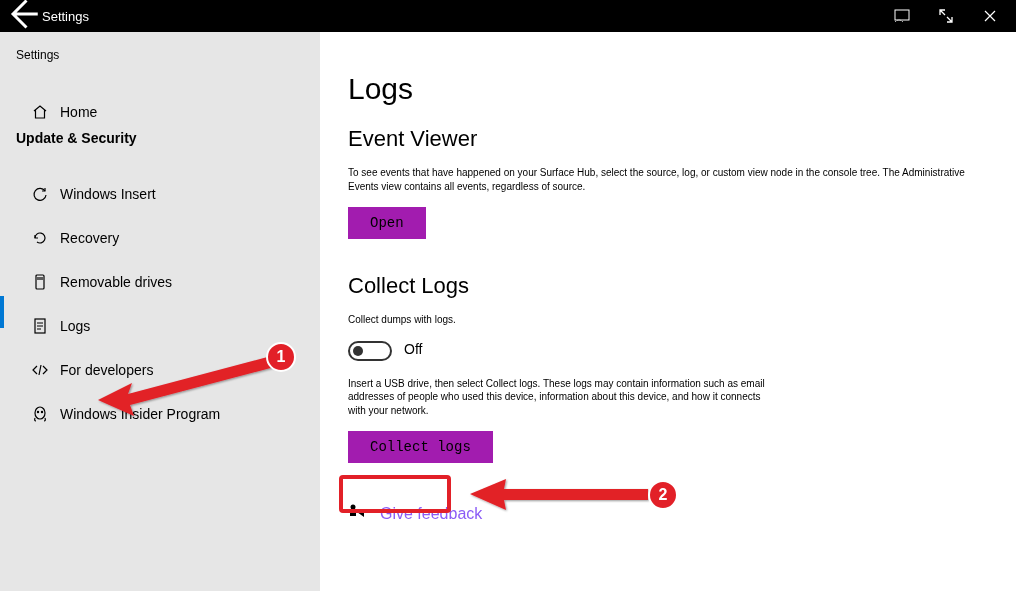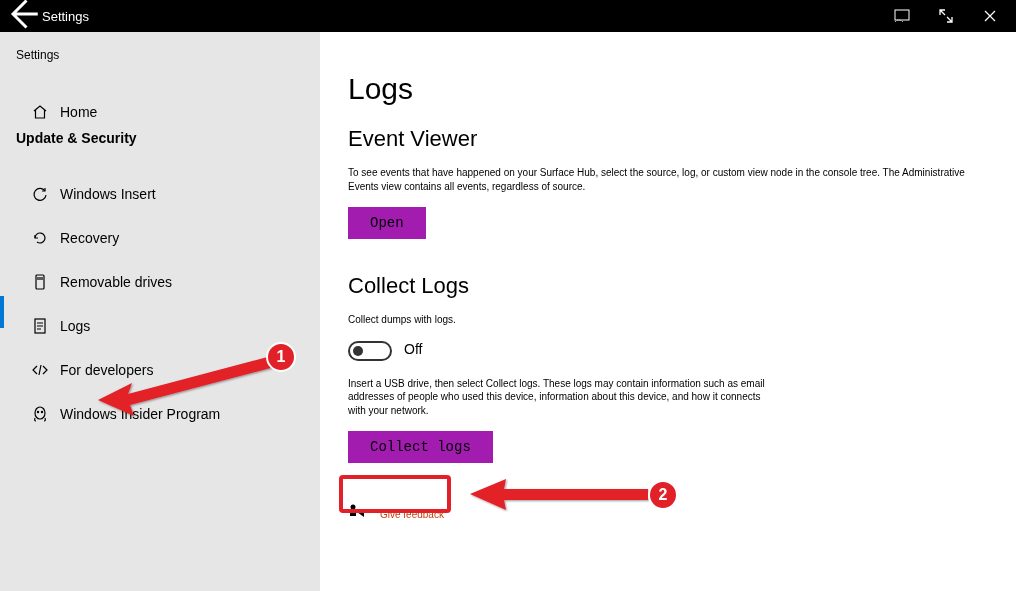--- a/index.html
+++ b/index.html
@@ -68,21 +68,21 @@
     position: relative; margin-right: 12px; cursor: pointer;
   }
   .toggle .knob {
     position: absolute; left: 3px; top: 3px; width: 10px; height: 10px;
     background: #333; border-radius: 50%;
   }
   .toggle-label { font-size: 14px; }
 
   .feedback-row { display: flex; align-items: center; margin-top: 40px; }
   .feedback-row svg { width: 18px; height: 18px; margin-right: 14px; }
-  .feedback-row a { color: #c2410c; font-size: 10px; text-decoration: none; cursor: pointer; }
+  .feedback-row a { color: #8b5cf6; font-size: 16px; text-decoration: none; cursor: pointer; }
 
   
   .overlay { position: absolute; top: 32px; left: 0; pointer-events: none; }
   .circle-num {
     position: absolute; width: 30px; height: 30px;
     background: #e22028; border: 2px solid #fff; border-radius: 50%;
     color: #fff; font-weight: 700; font-size: 16px;
     display: flex; align-items: center; justify-content: center;
     font-family: Arial, sans-serif;
   }

